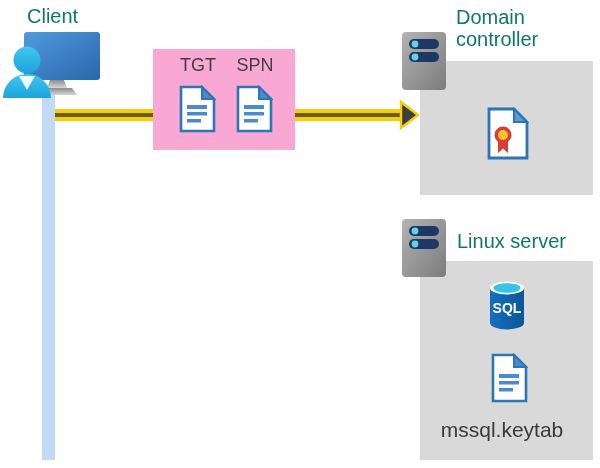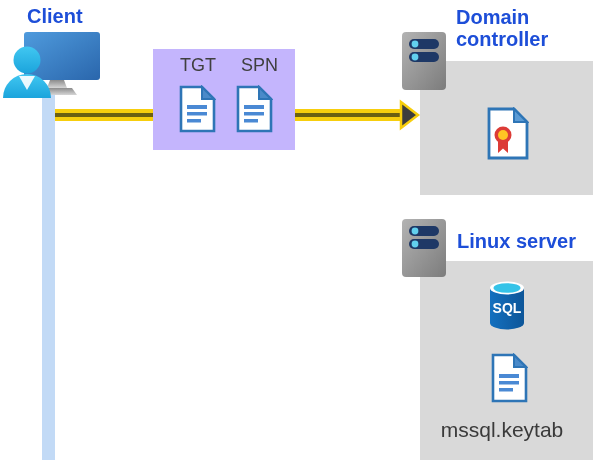--- a/index.html
+++ b/index.html
@@ -2,38 +2,38 @@
 <html><head>
 <meta charset="utf-8">
 <style>
   html,body{margin:0;padding:0;background:#ffffff;}
   #stage{
     position:relative;width:600px;height:468px;background:#ffffff;overflow:hidden;
     font-family:"Liberation Sans",sans-serif;
   }
   .abs{position:absolute;}
   .title{
-    font-weight:700;font-size:20px;line-height:22px;color:#1d4ed8;letter-spacing:0;
+    font-weight:400;font-size:20px;line-height:22px;color:#0f766e;letter-spacing:0;
   }
   #client-title{left:27px;top:5px;}
   #dc-title{left:456px;top:6px;width:112px;}
   #linux-title{left:457px;top:230px;width:140px;white-space:nowrap;}
   #client-line{
     left:42px;top:95px;width:13px;height:365px;background:#c2daf6;z-index:0;
   }
   #flow-arrow{left:55px;top:97px;z-index:1;}
   #ticket-box{
-    left:153px;top:49px;width:142px;height:101px;background:#c4b5fd;z-index:2;
+    left:153px;top:49px;width:142px;height:101px;background:#f9a8d4;z-index:2;
   }
   .ticket-label{
     position:absolute;top:6px;width:46px;text-align:center;
     font-size:18px;color:#3f3f3f;font-weight:400;
   }
   #tgt-label{left:22px;}
-  #spn-label{left:79px;text-align:right;}
+  #spn-label{left:79px;}
   .ticket-doc{position:absolute;top:36px;}
   #tgt-doc{left:26px;}
   #spn-doc{left:83px;}
   #dc-box{
     left:420px;top:61px;width:173px;height:134px;background:#d9d9d9;z-index:2;
   }
   #linux-box{
     left:420px;top:261px;width:173px;height:199px;background:#d9d9d9;z-index:2;
   }
   #dc-server-icon{left:402px;top:32px;z-index:3;}

